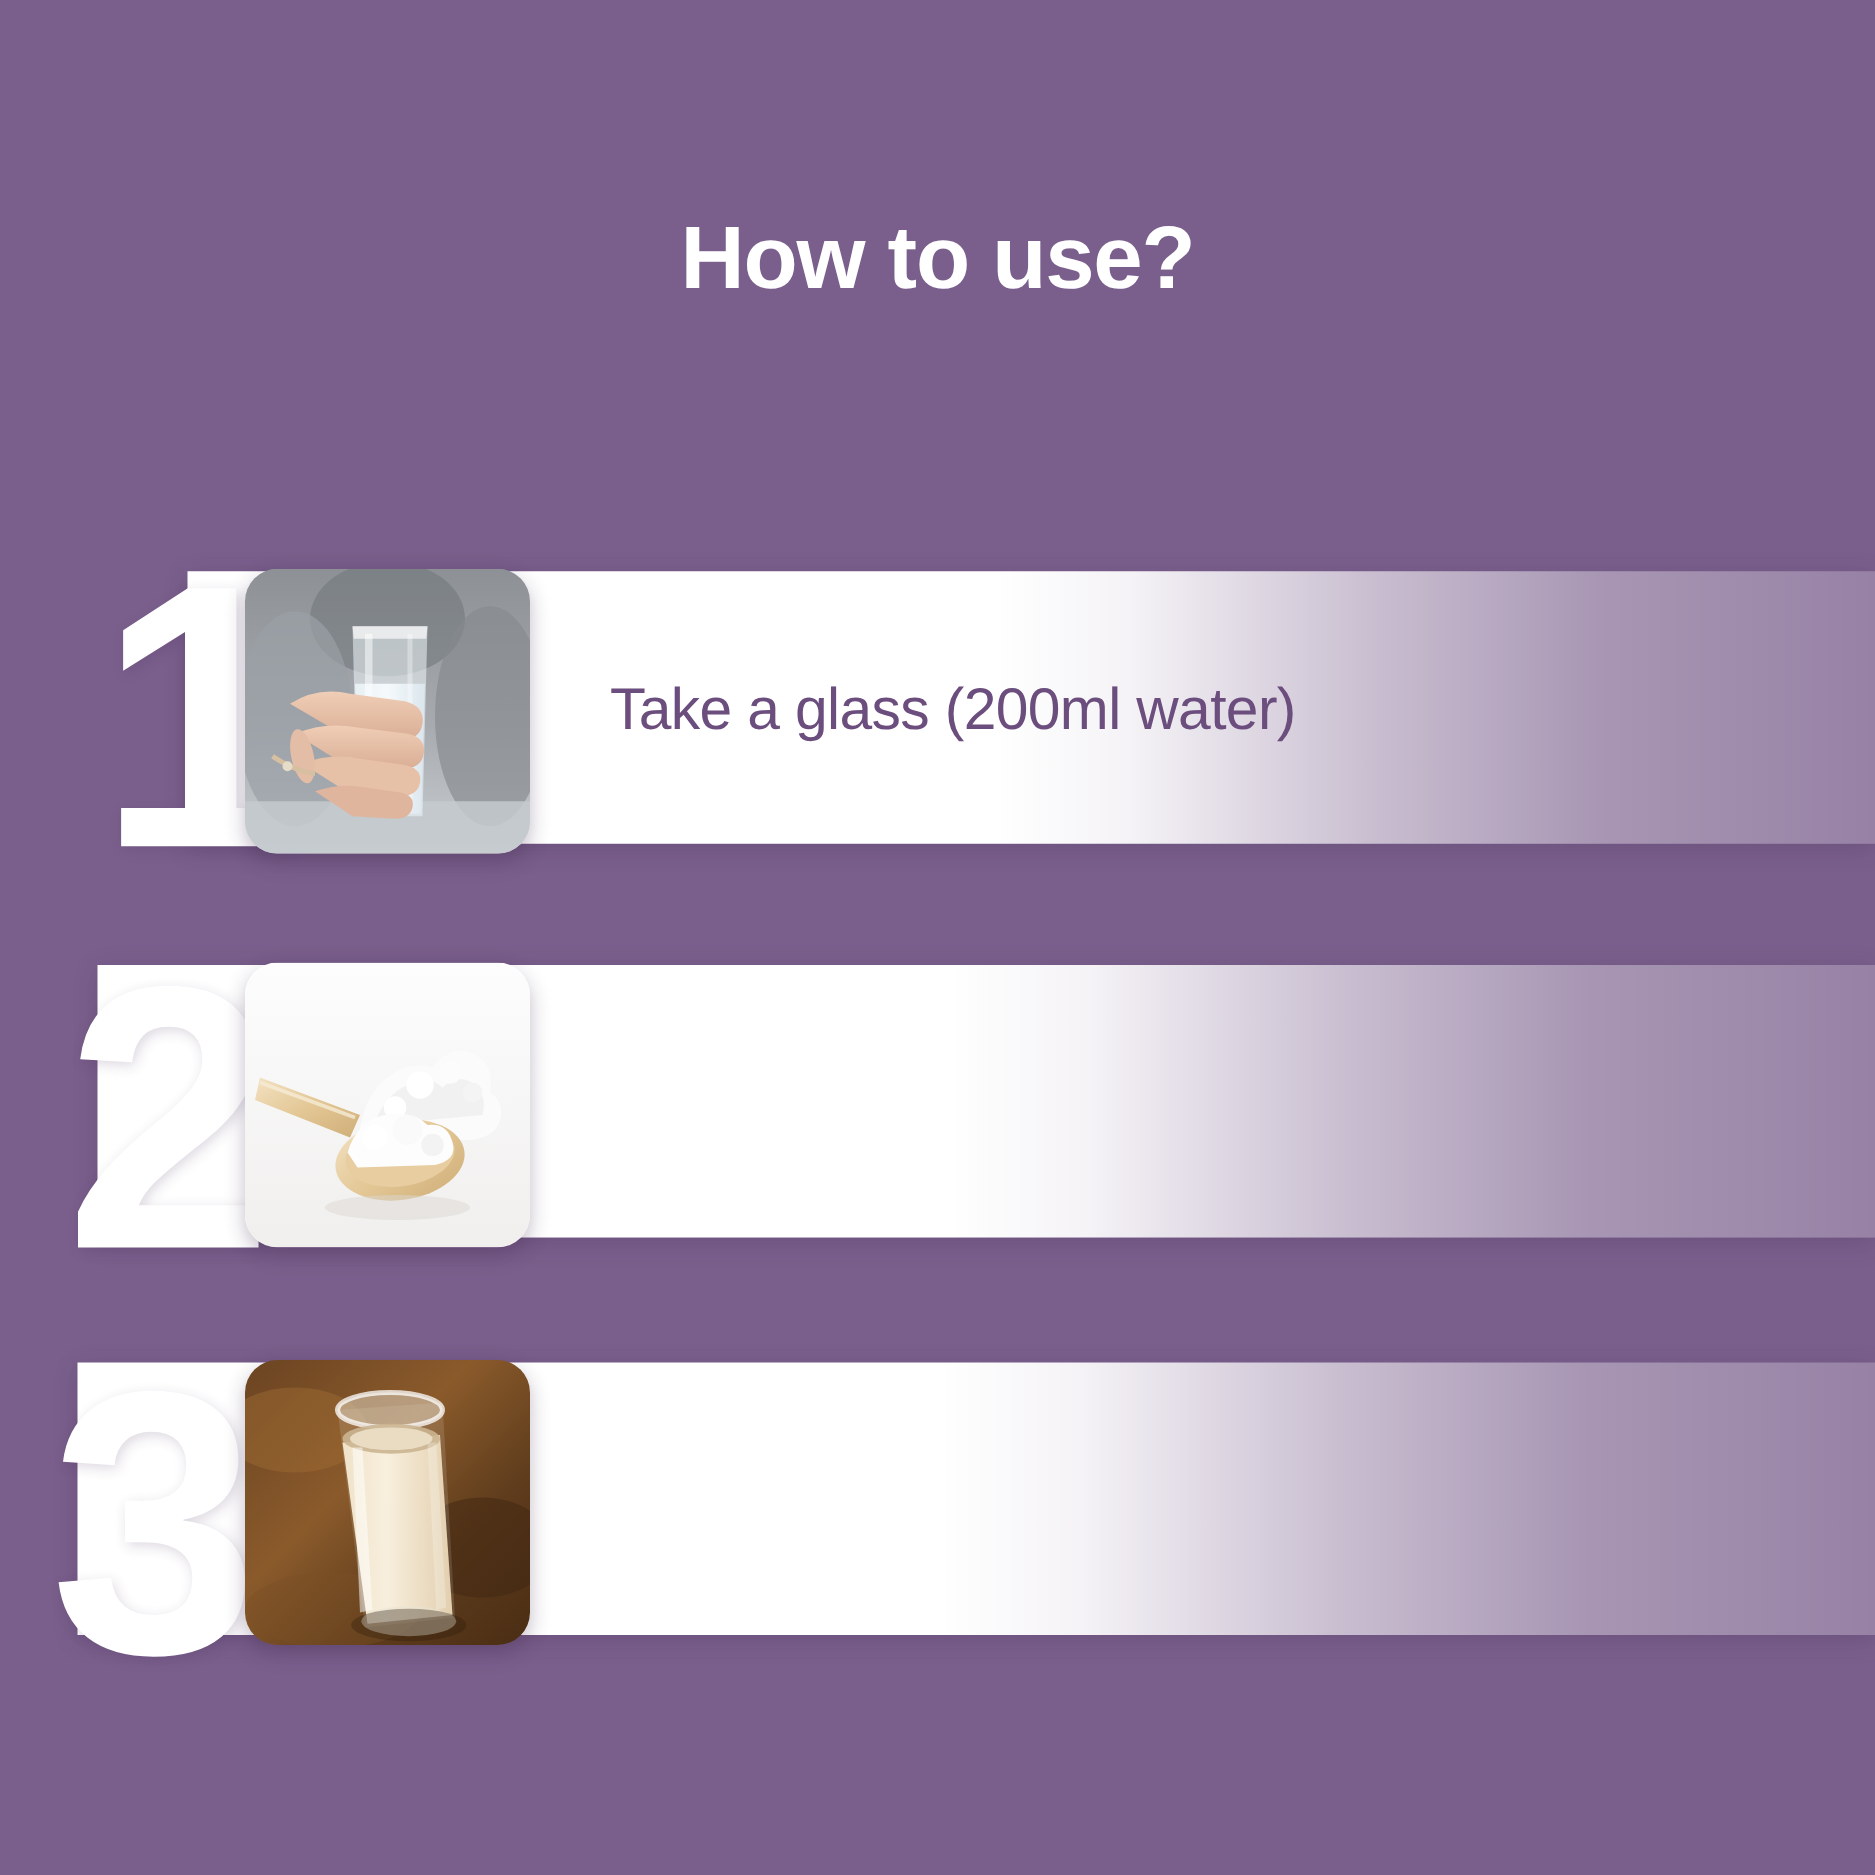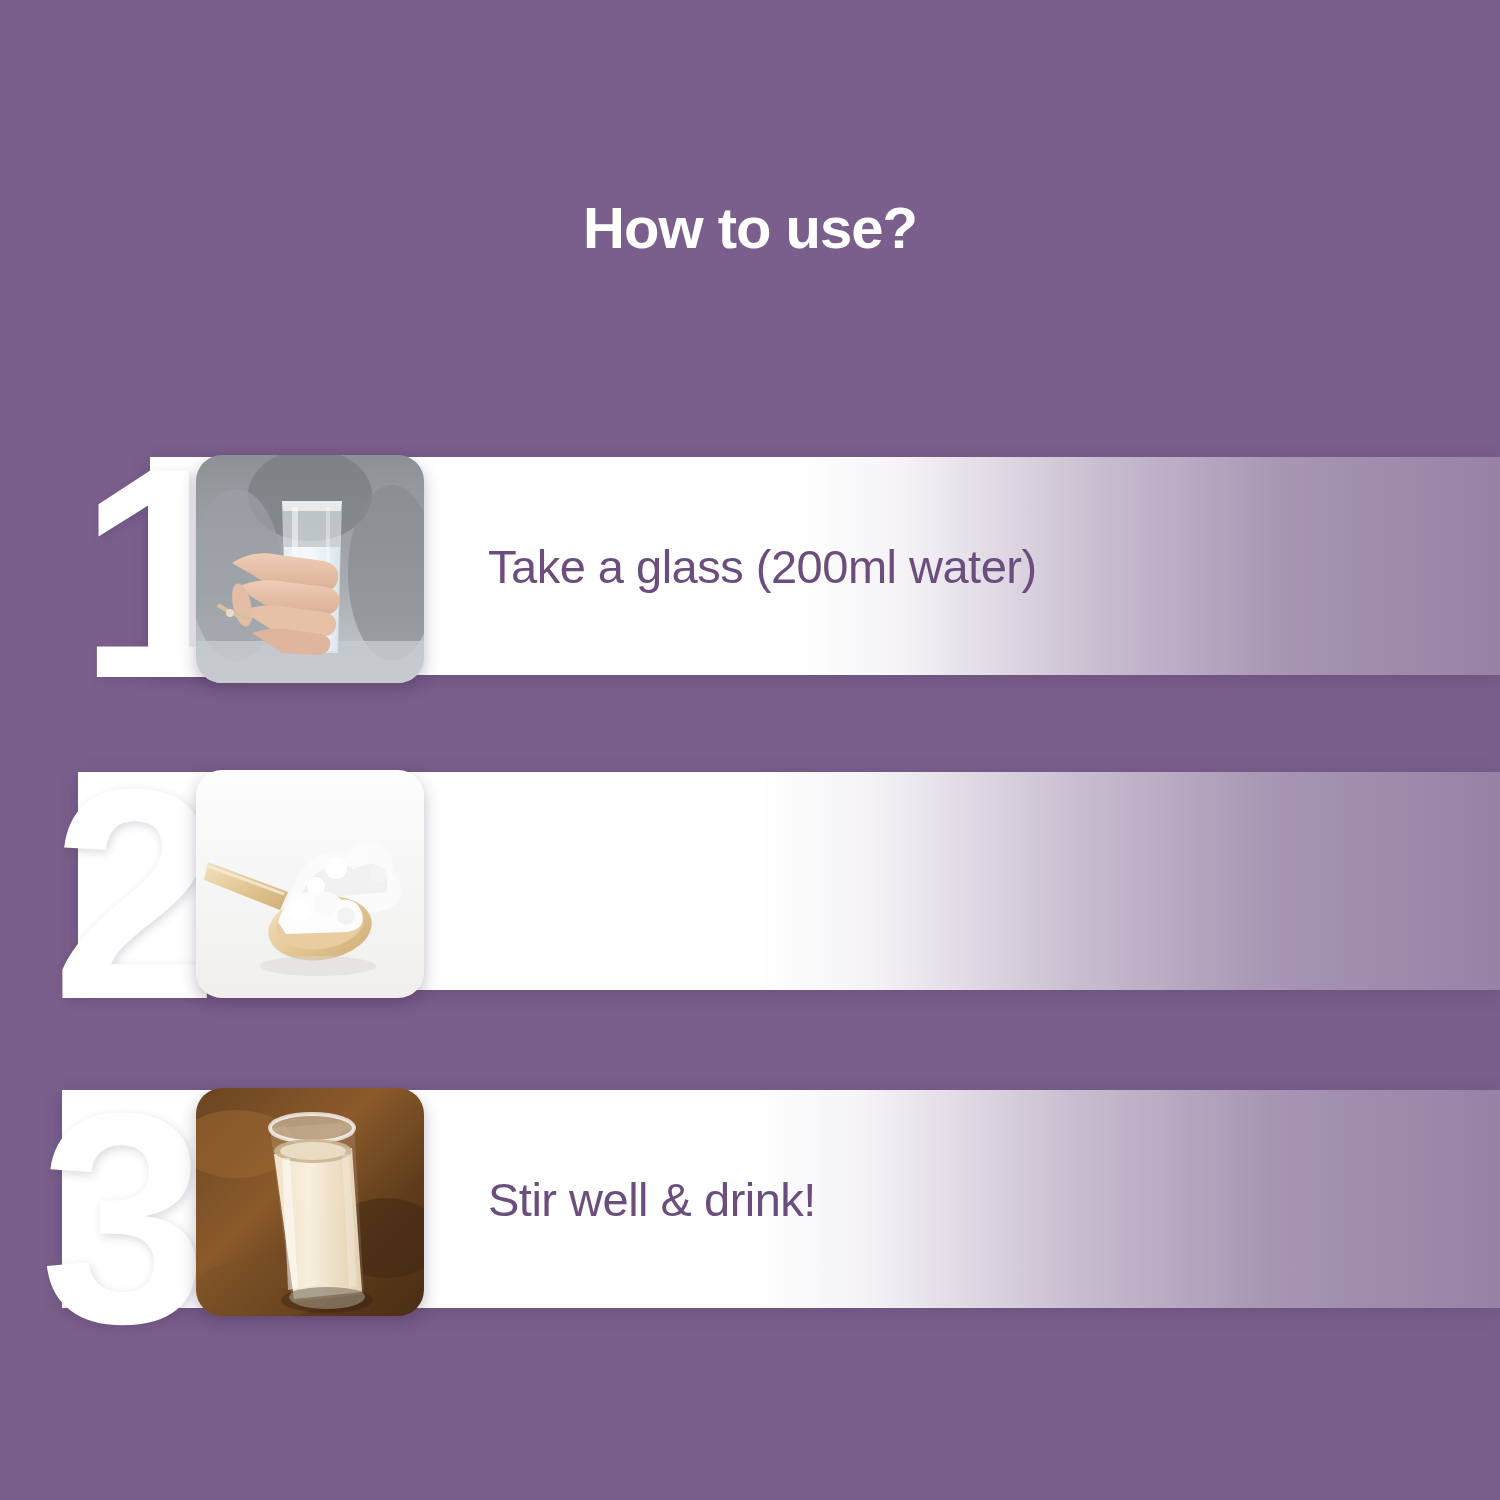--- a/index.html
+++ b/index.html
@@ -18,25 +18,24 @@
   }
 
   
   .title {
     position: absolute;
     left: 0;
     top: 168px;
     width: 1500px;
     text-align: center;
     color: #ffffff;
-    font-size: 58px;
+    font-size: 71px;
     font-weight: bold;
     letter-spacing: -1px;
     line-height: 1.1;
-    margin-top: 28px;
   }
 
   
   .step {
     position: absolute;
     left: 0;
     width: 1500px;
     height: 240px;
   }
   .step-1 { top: 445px; }
@@ -244,16 +243,15 @@
         <ellipse cx="117" cy="63" rx="33" ry="9" fill="#e9dcc2"></ellipse>
 
         <path d="M86 70 L94 70 L102 200 L92 202 Z" fill="#ffffff" opacity="0.5"></path>
         <path d="M146 66 L153 66 L161 198 L153 200 Z" fill="#ffffff" opacity="0.25"></path>
 
         <ellipse cx="131" cy="209" rx="38" ry="12" fill="#e9e3d6" opacity="0.55"></ellipse>
         <ellipse cx="131" cy="212" rx="46" ry="13" fill="#2f1c0c" opacity="0.35"></ellipse>
       </svg>
     </div>
 
-    <div class="caption">Stir well &amp; drink!</div>
   </div>
 
 </div>
 
 </body></html>

